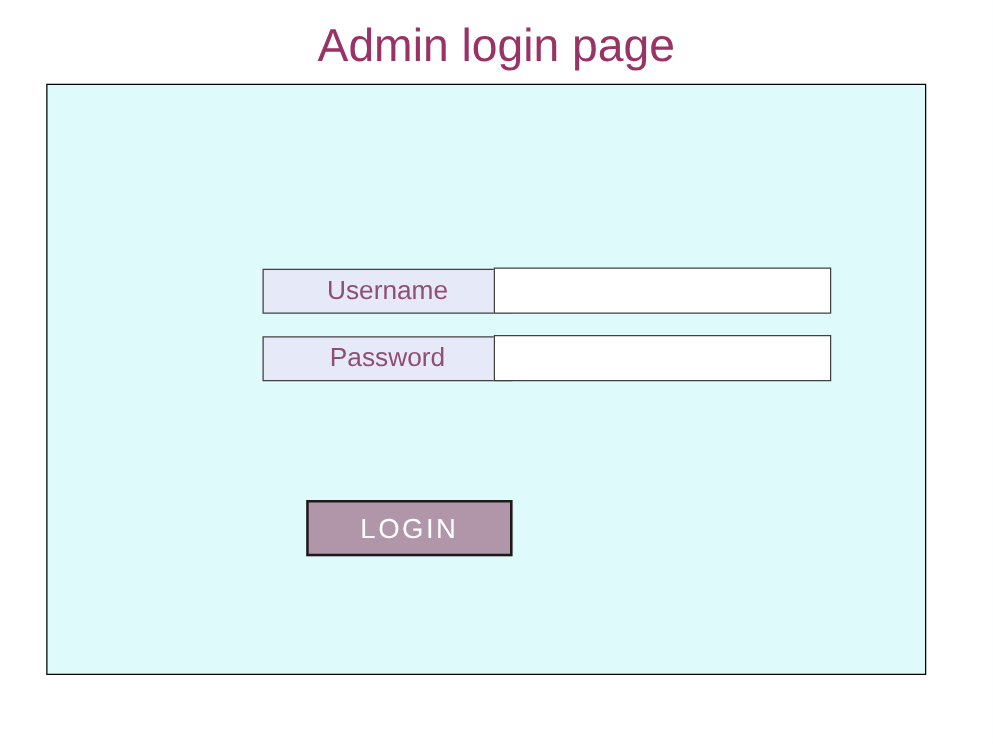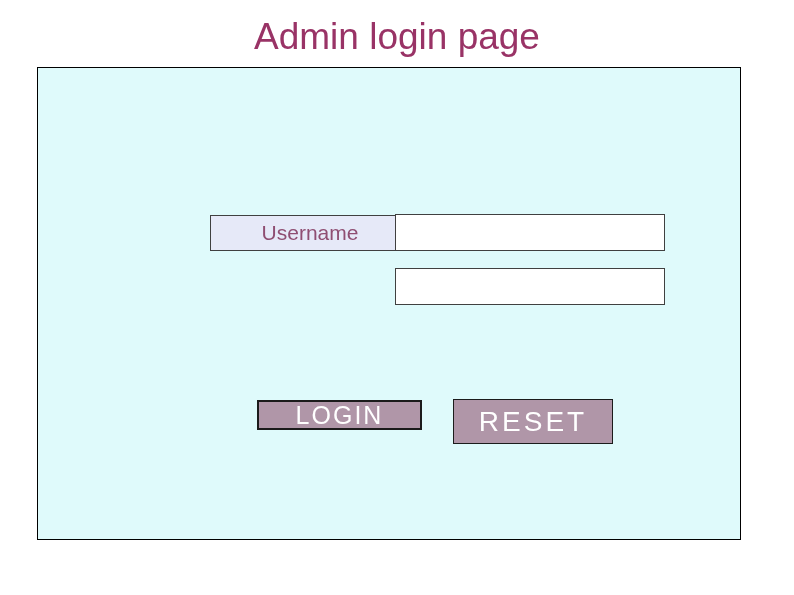--- a/index.html
+++ b/index.html
@@ -67,24 +67,24 @@
   .btn{
     position:absolute;
     background:var(--button-bg);
     color:var(--button-text);
     display:flex; align-items:center; justify-content:center;
     font-family:"Liberation Sans", sans-serif;
     cursor:pointer;
     line-height:1;
   }
   .btn-login{
-    left:219px; top:332px;
-    width:165px; height:30px;
+    left:207px; top:332px;
+    width:165px; height:45px;
     border:2px solid var(--button-border);
-    font-size:25px;
+    font-size:22px;
     letter-spacing:2px;
   }
   .btn-reset{
     left:415px; top:331px;
     width:160px; height:45px;
     border:1px solid var(--button-border);
     font-size:28px;
     letter-spacing:3px;
   }
 </style>
@@ -94,21 +94,21 @@
 <div class="slide">
 
   <div class="title">Admin login page</div>
 
   <div class="panel">
 
     <div class="label-box label-username">Username</div>
 
     <input type="text" class="field field-username" value="" style="">
 
+    <div class="label-box label-password">Password</div>
 
     <input type="password" class="field field-password" value="" style="">
 
     <button class="btn btn-login">LOGIN</button>
 
-    <button class="btn btn-reset">RESET</button>
 
   </div>
 </div>
 
 </body></html>

